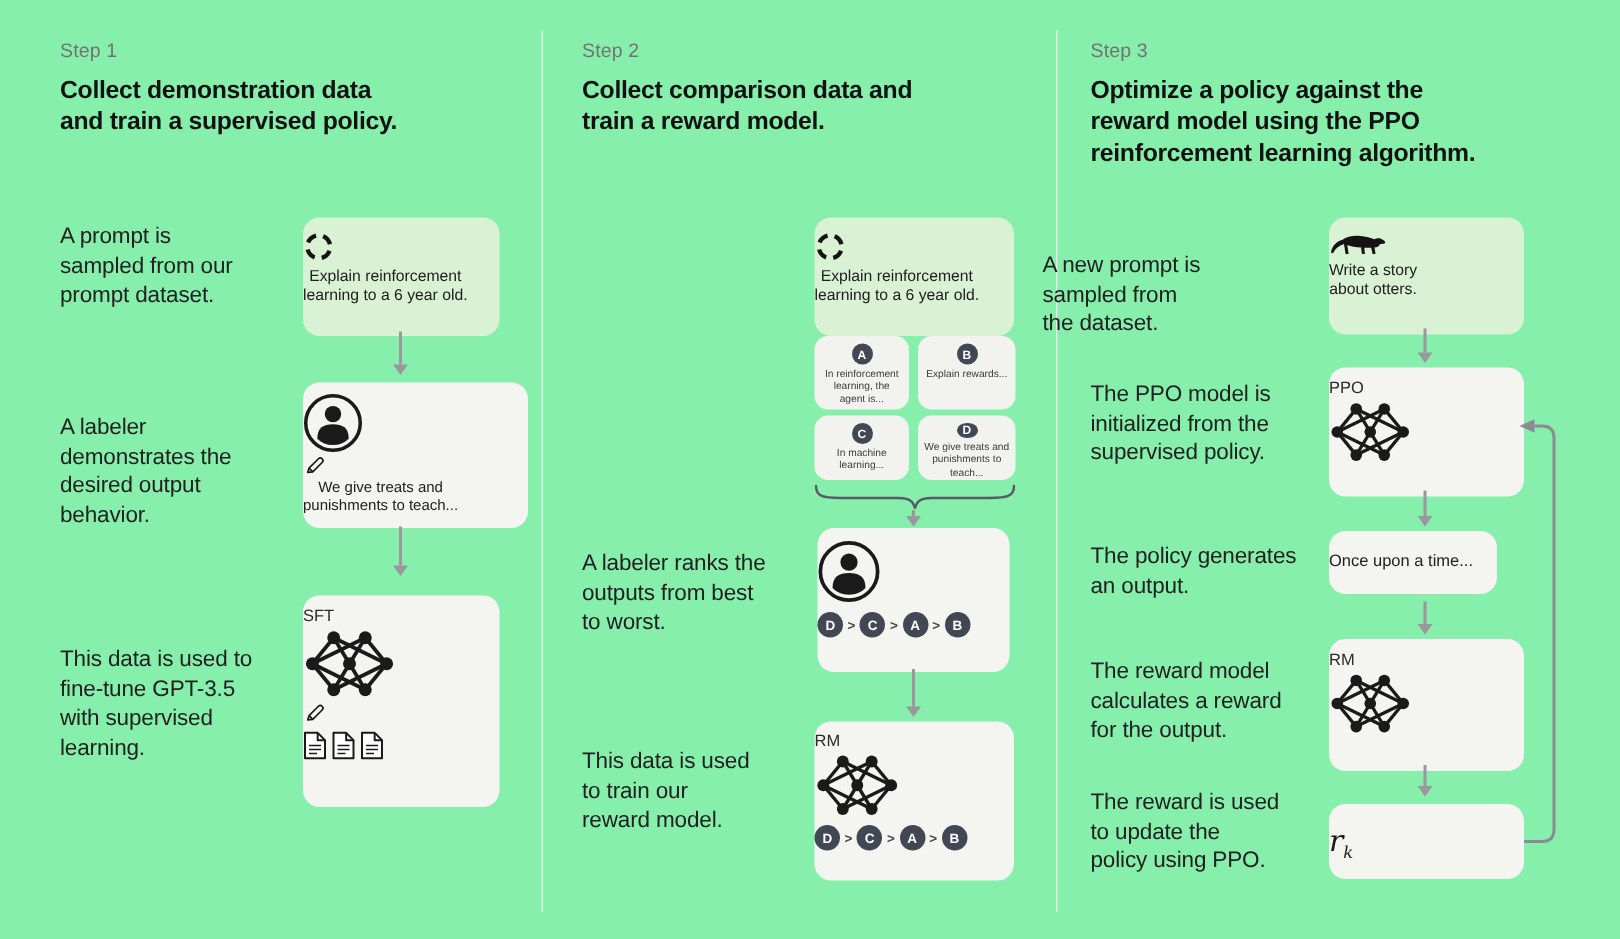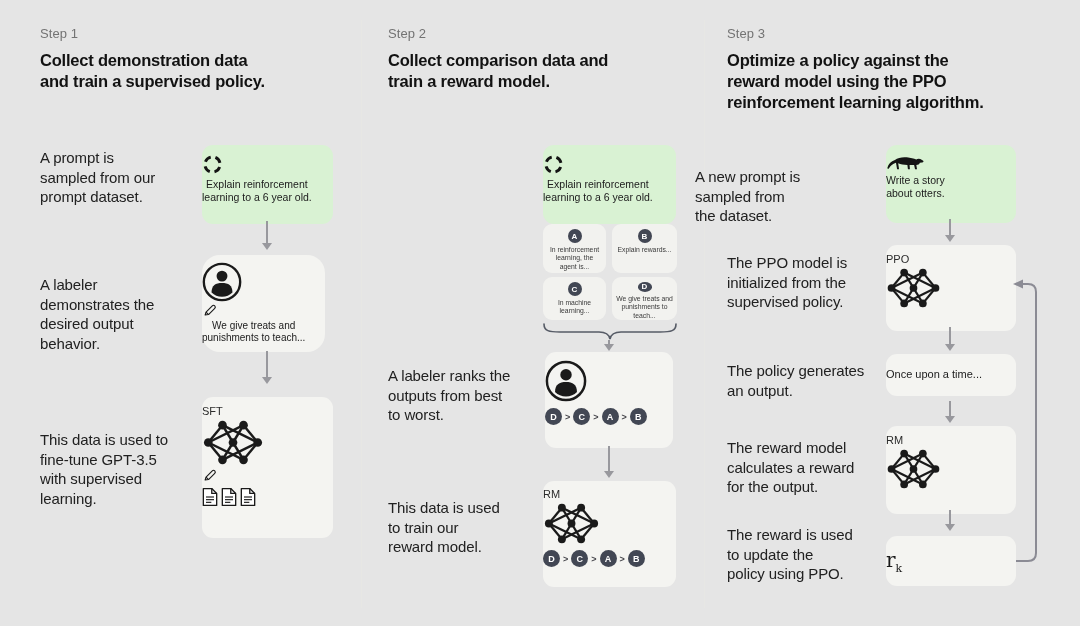--- a/index.html
+++ b/index.html
@@ -1,17 +1,17 @@
 <!DOCTYPE html>
 <html><head>
 <meta charset="utf-8">
 <style>
   html,body { margin:0; padding:0; background:#ffffff; }
   .canvas {
-    position:relative; width:1080px; height:626px; background:#e5e5e5;
+    position:relative; width:1080px; height:626px; background:#86efac;
     font-family:"Liberation Sans","DejaVu Sans",sans-serif; color:#1c1c1c;
     overflow:hidden;
   }
   .abs { position:absolute; }
   .divider { position:absolute; width:1px; background:#e7e7e4; }
   .step-label { font-size:13px; color:#737373; letter-spacing:0.1px; }
   .title { font-size:16.5px; font-weight:bold; color:#121212; line-height:1.27;
            white-space:pre-line; letter-spacing:-0.2px; }
   .body-text { font-size:15px; color:#212121; line-height:1.3; white-space:pre-line;
                letter-spacing:-0.1px; }
@@ -31,21 +31,21 @@
                white-space:pre-line; margin-top:3px; }
   .rank-row { display:flex; align-items:center; gap:3px; }
   .chip { width:17px; height:17px; border-radius:50%; background:#424754; color:#fff;
           font-size:9px; font-weight:bold; display:flex; align-items:center;
           justify-content:center; }
   .gt { font-size:9px; font-weight:bold; color:#44444a; }
   .varrow { position:absolute; width:2px; background:#98989d; }
   .varrow::after { content:''; position:absolute; bottom:-7px; left:-4px;
                    border:5px solid transparent; border-top:7px solid #98989d;
                    border-bottom:none; }
-  .rk { font-family:"DejaVu Serif",serif; font-size:20px; color:#1a1a1a; }
+  .rk { font-family:"DejaVu Serif",serif; font-style:italic; font-size:20px; color:#1a1a1a; }
   .rk sub { font-size:11px; }
   svg { display:block; }
 </style>
 </head>
 <body>
 
 <div class="canvas">
 
   <svg width="0" height="0" style="position:absolute" aria-hidden="true">
     <defs>
@@ -118,21 +118,21 @@
 learning to a 6 year old.</div>
   </div>
 
   <div class="varrow" style="left:266px; top:221px; height:22px;"></div>
 
   <div class="abs body-text" style="left:40px; top:275px; width:160px;">A labeler
 demonstrates the
 desired output
 behavior.</div>
 
-  <div class="box gray" style="left:202px; top:255px; width:123px; height:90px; padding-top:7px;border-radius:18px;">
+  <div class="box gray" style="left:202px; top:255px; width:150px; height:90px; padding-top:7px;">
     <svg width="40" height="40" viewBox="0 0 44 44">
         <use href="#person"></use>
       </svg>
     <svg width="15" height="15" viewBox="0 0 20 20" style="margin-top:1px;">
         <use href="#pencil"></use>
       </svg>
     <div class="box-caption" style="font-size:10px; margin-top:2px;">We give treats and
 punishments to teach...</div>
   </div>
 
@@ -273,21 +273,21 @@
     <svg width="55" height="42" viewBox="0 0 100 76" style="margin-top:2px;">
         <use href="#nn"></use>
       </svg>
   </div>
 
   <div class="varrow" style="left:949px; top:327px; height:17px;"></div>
 
   <div class="abs body-text" style="left:727px; top:361px; width:170px;">The policy generates
 an output.</div>
 
-  <div class="box gray" style="left:886px; top:354px; width:130px; height:42px; justify-content:center;">
+  <div class="box gray" style="left:886px; top:354px; width:112px; height:42px; justify-content:center;">
     <div class="box-caption" style="font-size:11px;">Once upon a time...</div>
   </div>
 
   <div class="varrow" style="left:949px; top:401px; height:15px;"></div>
 
   <div class="abs body-text" style="left:727px; top:438px; width:170px;">The reward model
 calculates a reward
 for the output.</div>
 
   <div class="box gray" style="left:886px; top:426px; width:130px; height:80px; padding-top:8px;">

